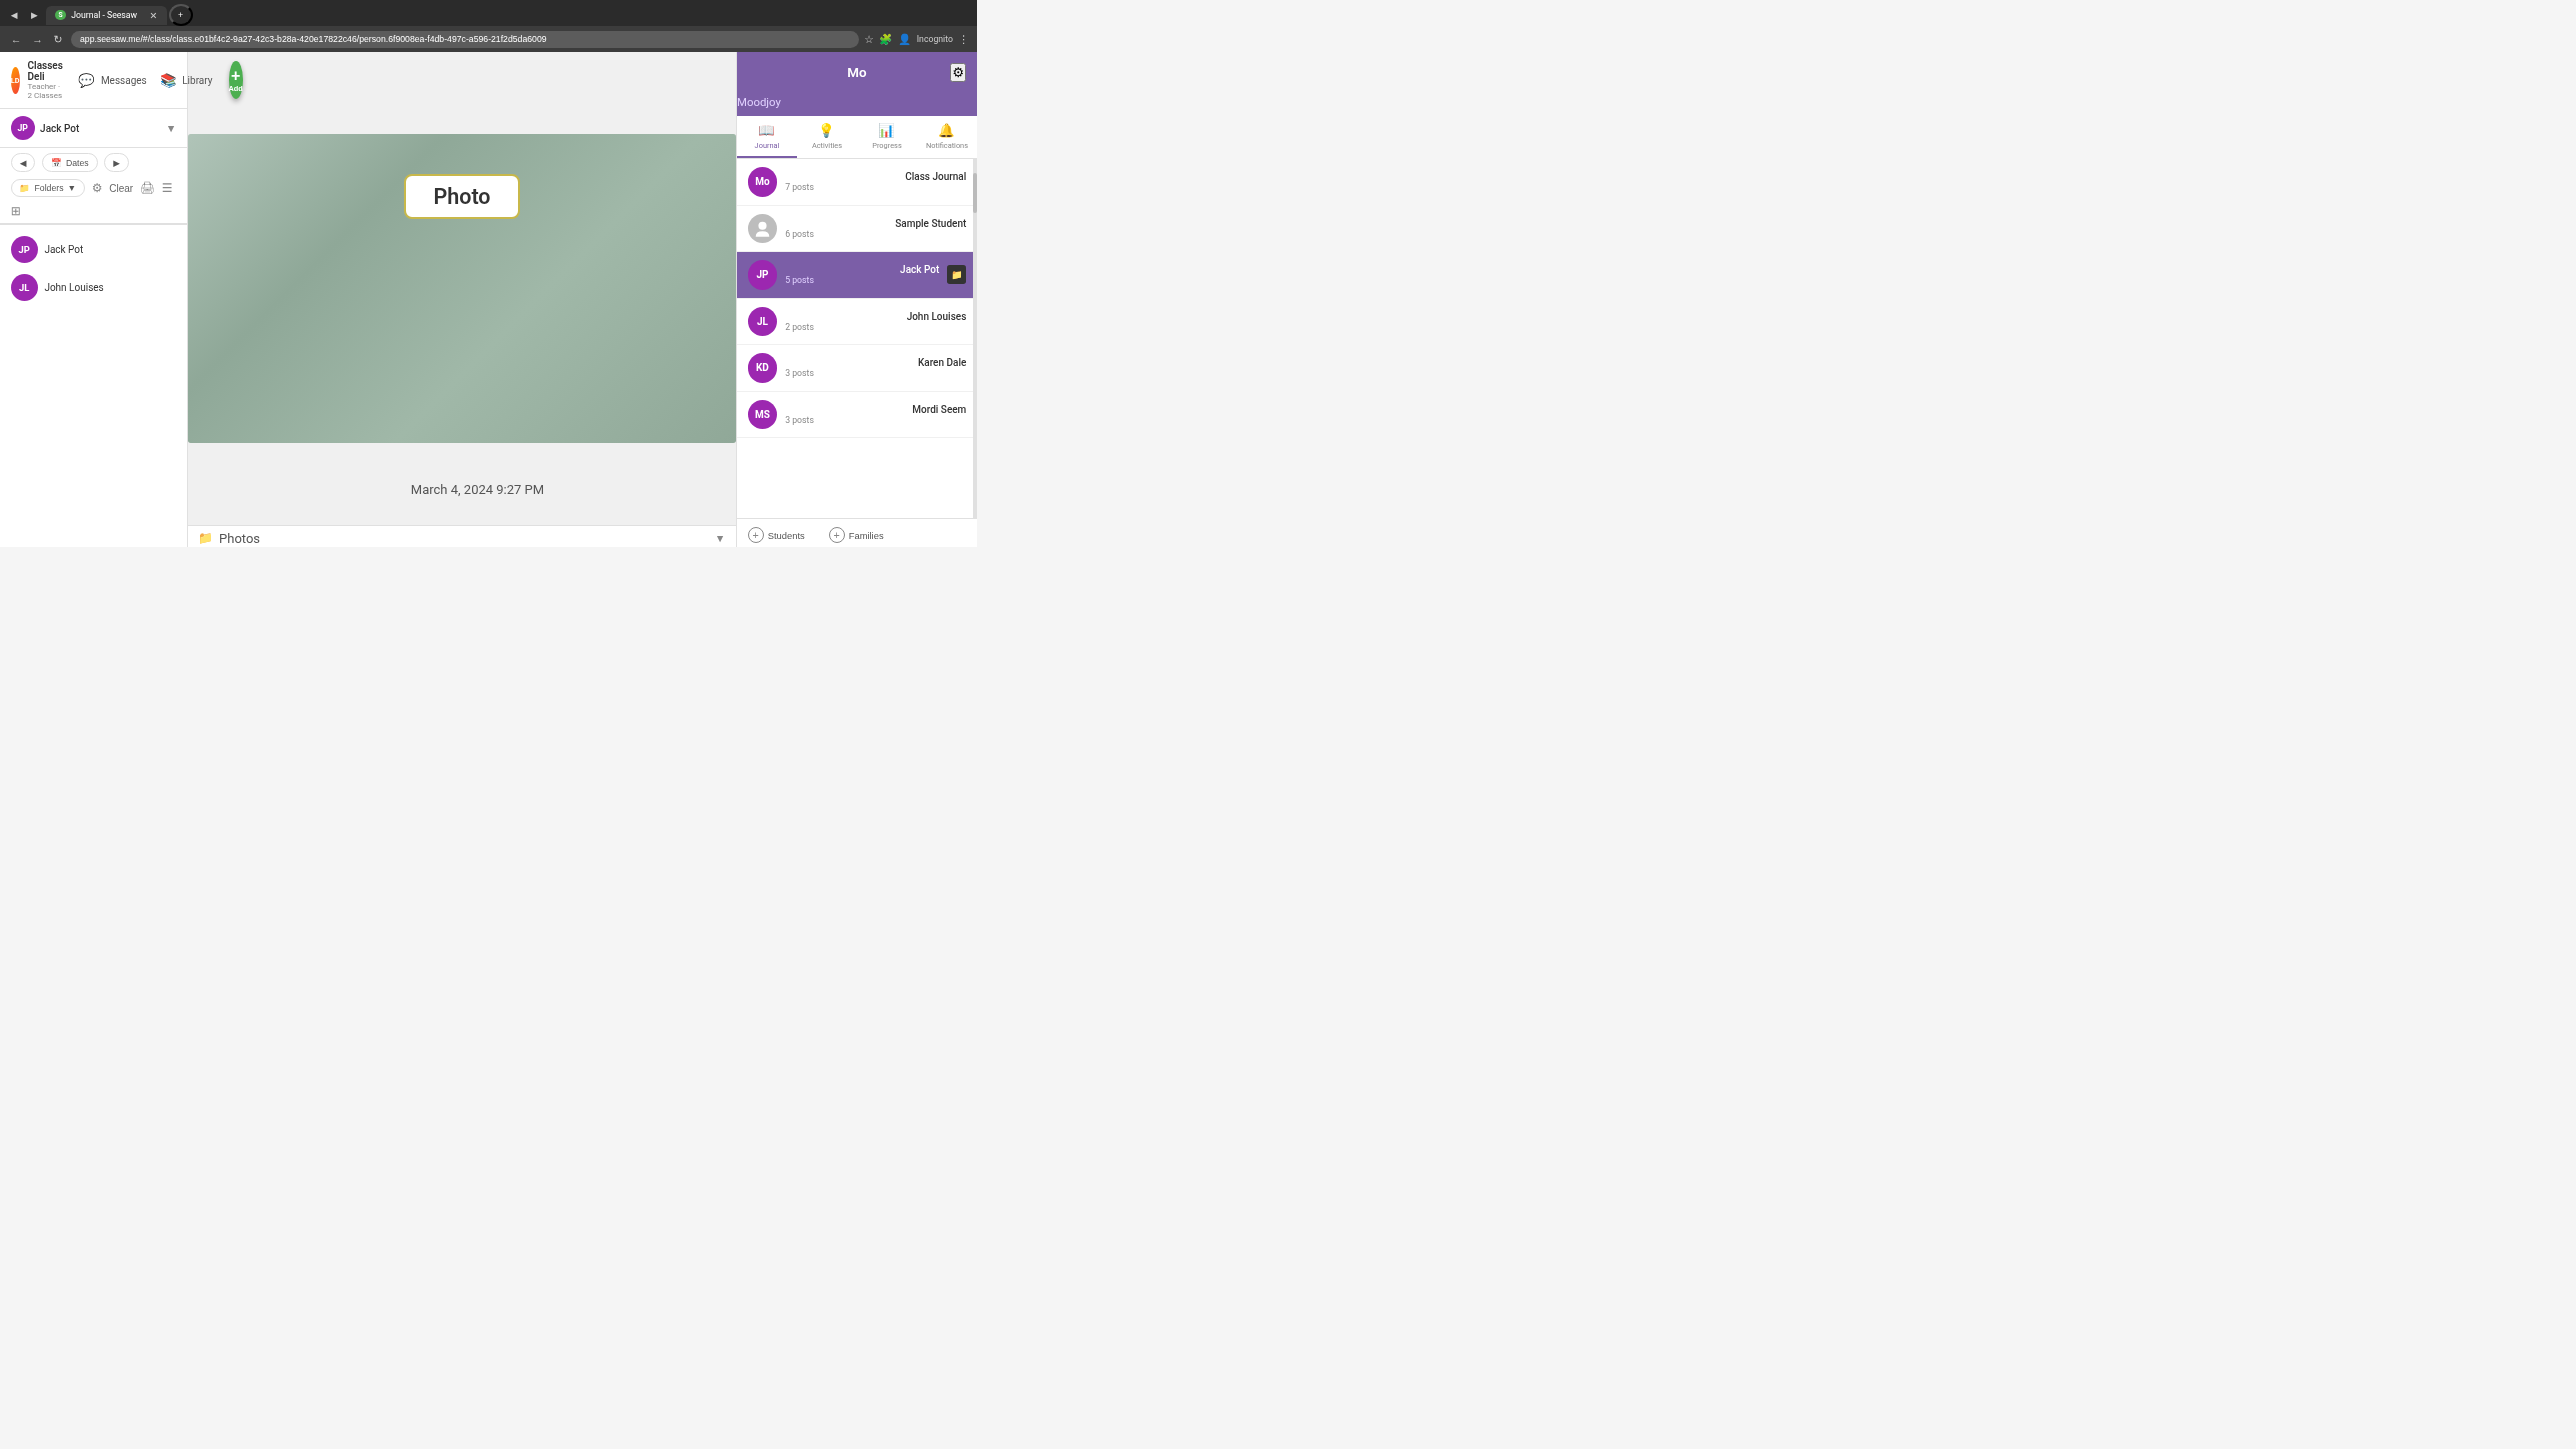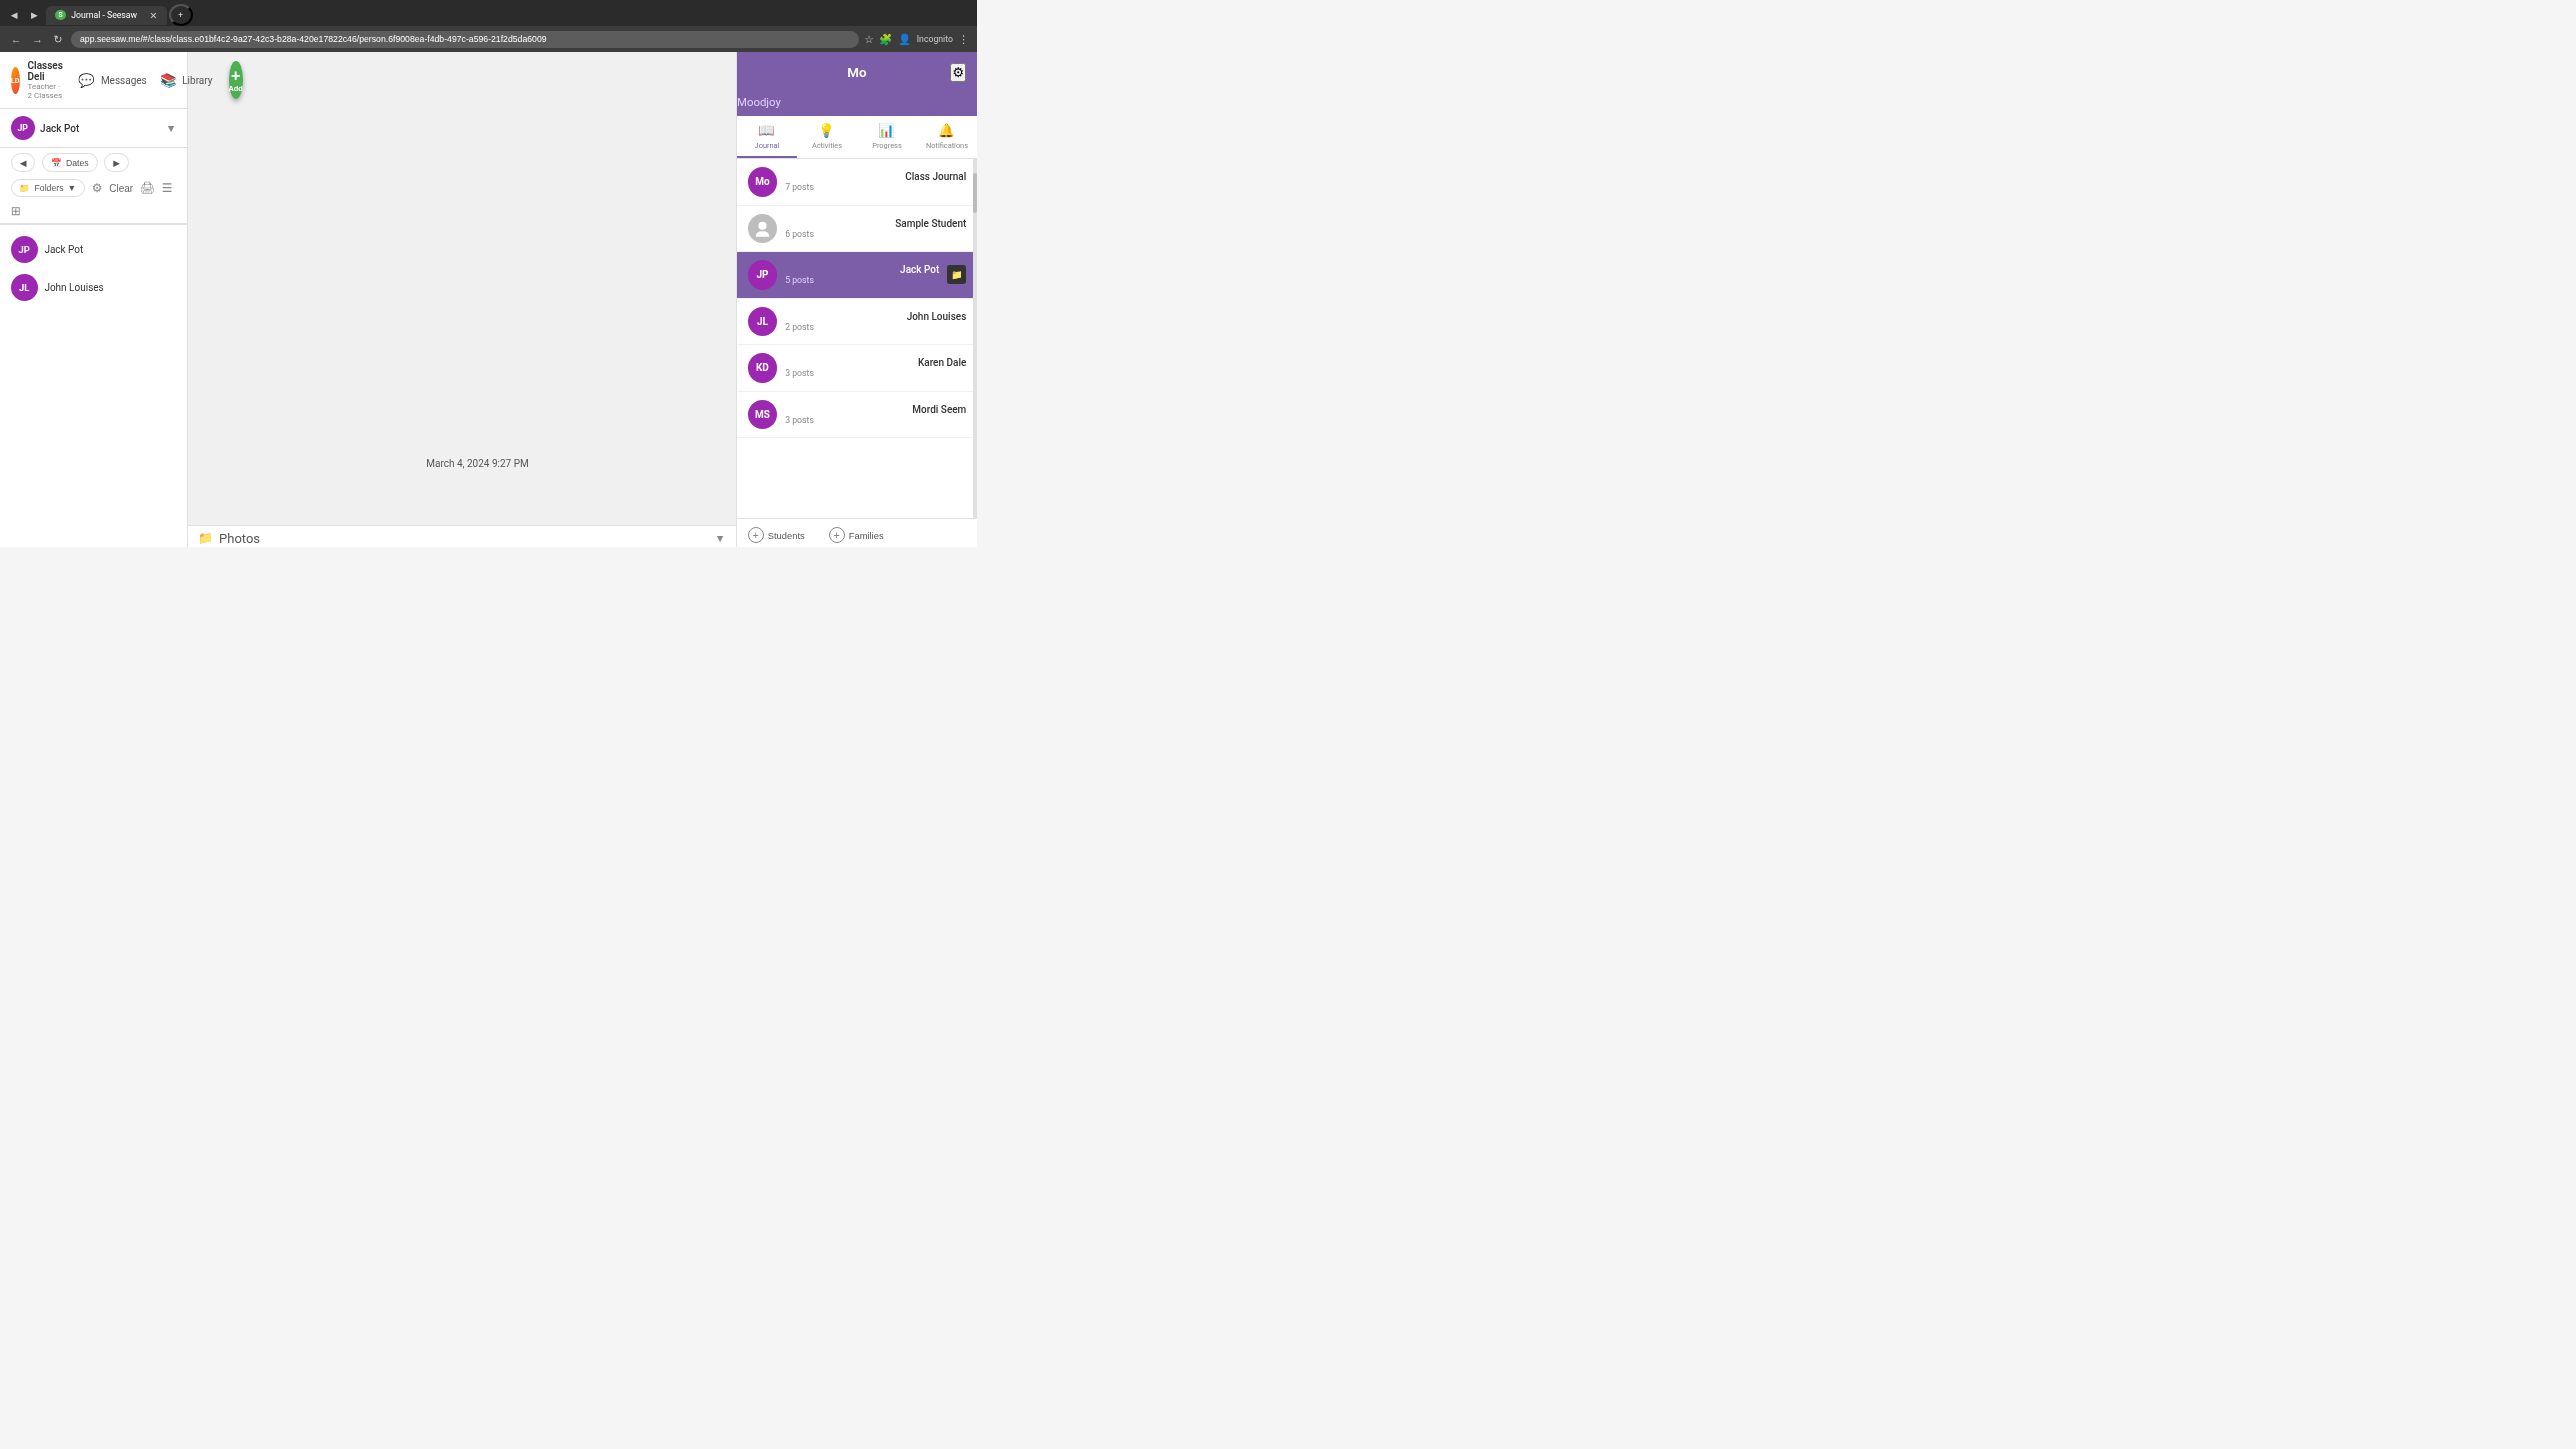--- a/index.html
+++ b/index.html
@@ -187,21 +187,24 @@
       </div>
       <div class="student-item">
         <div class="si-avatar" style="background:#9c27b0;">JL</div>
         <span style="font-size:10px; color:#333;">John Louises</span>
       </div>
     </div>
   </div>
 
   <div class="main-content">
     <div class="content-area">
-      <div class="timestamp" style="position:absolute; bottom: 56px; left: 50%; transform: translateX(-50%); color:#555; font-size:10px; white-space:nowrap;padding-left:31px;">March 4, 2024  9:27 PM</div>
+      <div class="photo-display">
+        <div class="photo-label">Photo</div>
+      </div>
+      <div class="timestamp" style="position:absolute; bottom: 28px; left: 50%; transform: translateX(-50%); color:#555; font-size:13px; white-space:nowrap;padding-left:31px;">March 4, 2024  9:27 PM</div>
     </div>
     <div class="folder-bar">
       <span class="folder-icon">📁</span>
       <span class="folder-name">Photos</span>
       <span style="margin-left:auto; color:#888;">▼</span>
     </div>
   </div>
 
   <div class="right-panel">
     <div class="right-header">

